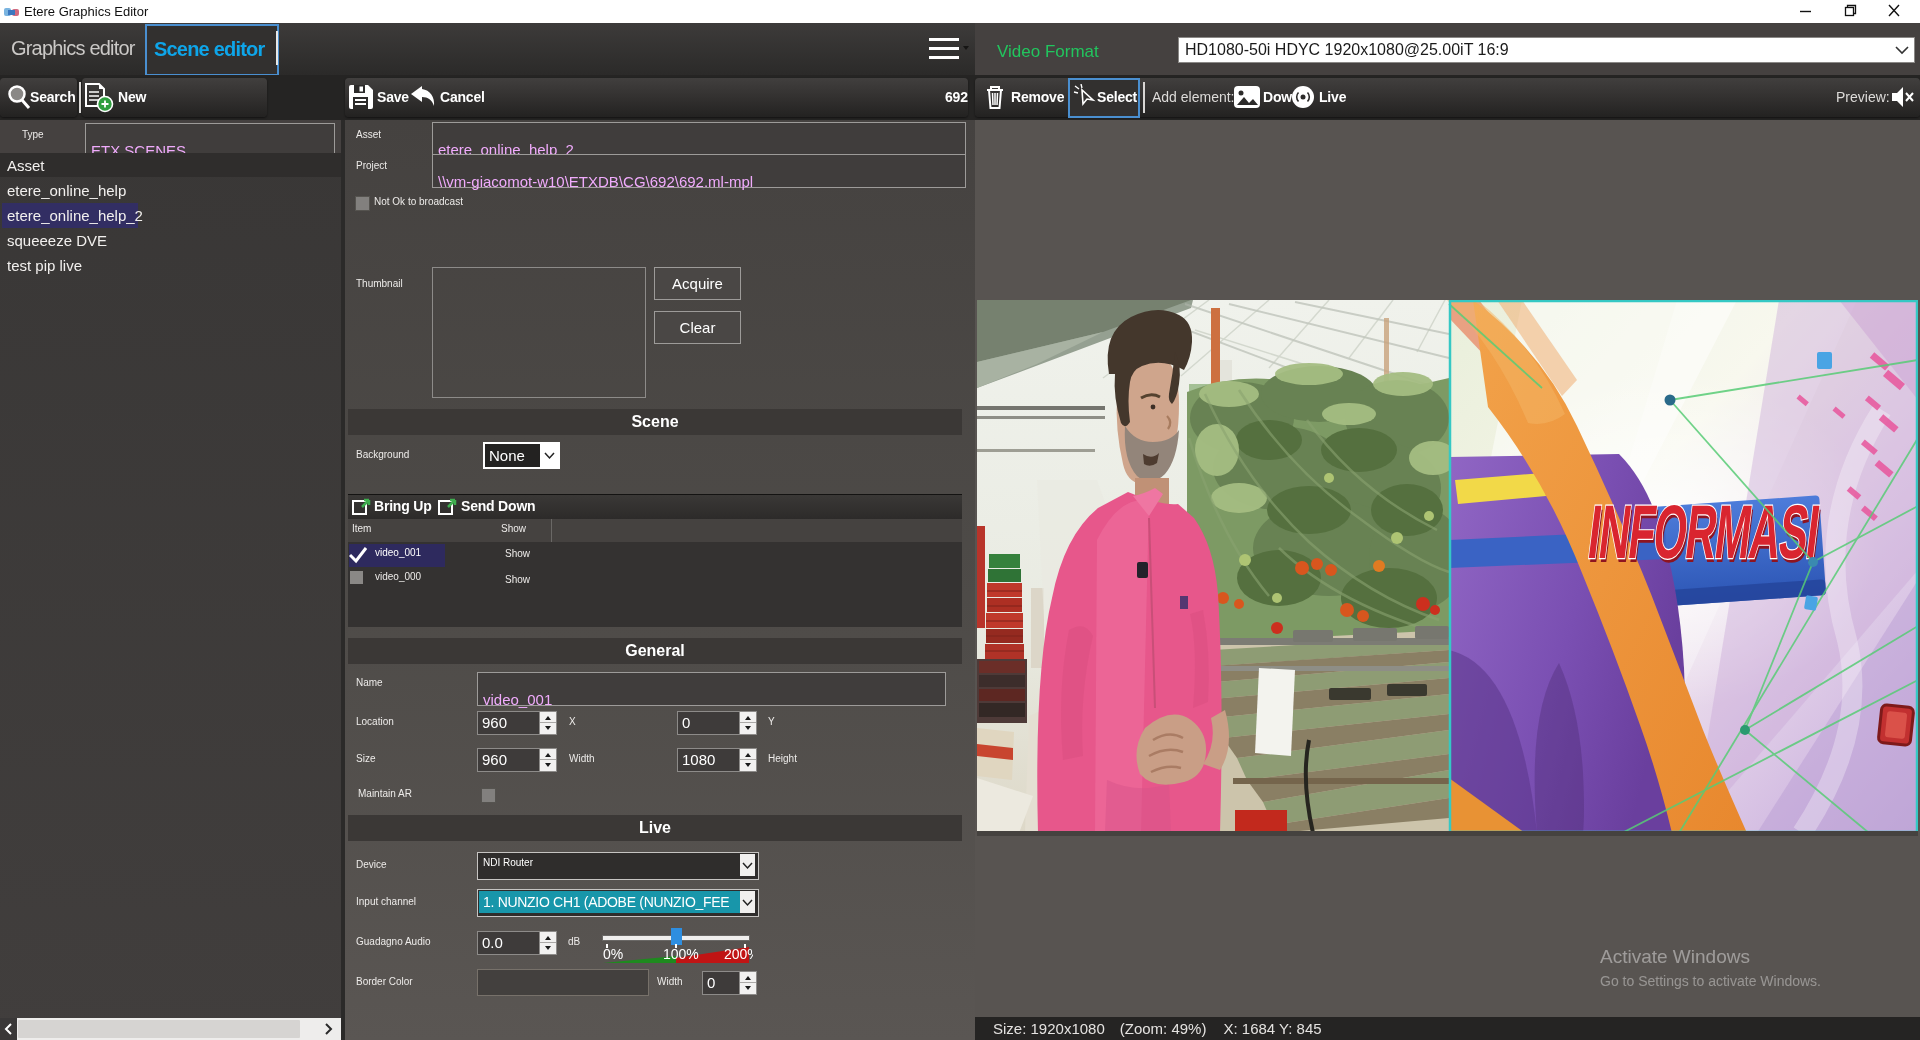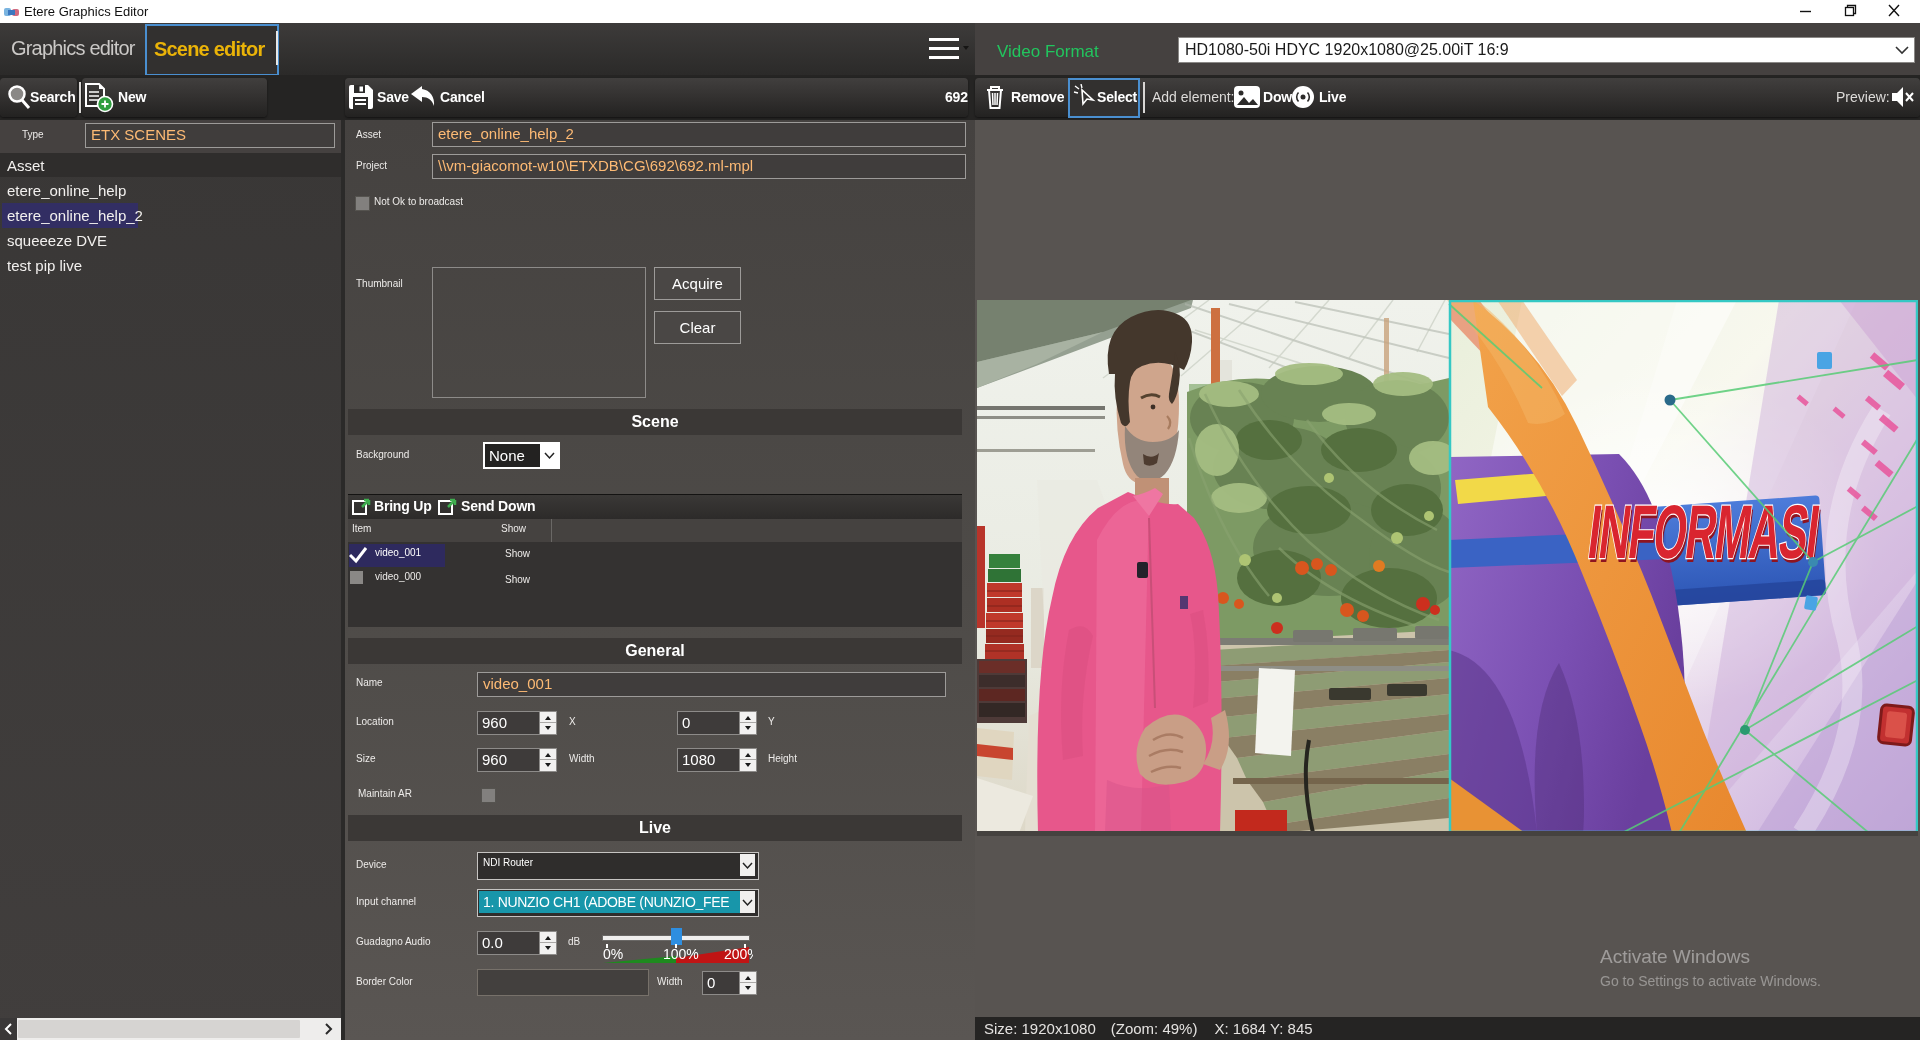--- a/index.html
+++ b/index.html
@@ -6,32 +6,32 @@
 .abs{position:absolute;}
 #stage{position:relative;width:1920px;height:1040px;}
 
 #titlebar{left:0;top:0;width:1920px;height:23px;background:#ffffff;}
 #title-text{left:24px;top:4px;font-size:13px;color:#111;}
 
 #tabsbar{left:0;top:23px;width:975px;height:52px;background:linear-gradient(#3d3b3a,#2b2a29);}
 #vfrow{left:975px;top:23px;width:945px;height:52px;background:#454140;border-bottom:1px solid #3a3735;}
 .tab1{left:11px;top:37px;font-size:20px;color:#cbc9c7;letter-spacing:-0.8px;}
 #sceneeditorbox{left:145px;top:24px;width:130px;height:48px;border:2px solid #4a8fd0;background:#32302f;}
-.tab2{left:154px;top:38px;font-size:20px;font-weight:bold;color:#eab308;letter-spacing:-0.8px;}
+.tab2{left:154px;top:38px;font-size:20px;font-weight:bold;color:#0ea5e9;letter-spacing:-0.8px;}
 #caret{left:276px;top:31px;width:2px;height:34px;background:#e8e8e8;}
 
 #toolrow{left:0;top:75px;width:1920px;height:45px;background:#252423;}
 .bar{position:absolute;top:78px;height:39px;border-radius:4px;background:linear-gradient(#413f3e,#343231 45%,#232221);box-shadow:0 1px 2px rgba(0,0,0,.5);}
 .btxt{position:absolute;font-size:14px;font-weight:bold;color:#fff;letter-spacing:-0.2px;}
 .ltxt{position:absolute;font-size:14px;color:#dddbd9;}
 
 #leftpanel{left:0;top:120px;width:341px;height:920px;background:linear-gradient(#393736,#413e3d);}
 #typerow{left:0;top:120px;width:341px;height:33px;background:#454140;}
 #assethdr{left:0;top:153px;width:341px;height:24px;background:#2f2d2c;}
-.input{position:absolute;background:#403d3c;border:1px solid #9d9b99;color:#fdba74;font-size:15px;line-height:22px;padding:0 5px;box-sizing:border-box;}
+.input{position:absolute;background:#403d3c;border:1px solid #9d9b99;color:#f0abfc;font-size:15px;line-height:22px;padding:16px 5px;box-sizing:border-box;}
 .lrow{position:absolute;left:0;width:341px;height:25px;font-size:15px;color:#f2f0ee;line-height:25px;padding-left:7px;box-sizing:border-box;}
 
 #vdiv1{left:341px;top:120px;width:4px;height:920px;background:#2b2a29;}
 
 #midpanel{left:345px;top:120px;width:630px;height:920px;background:linear-gradient(#454240,#4e4b48 52%,#5a5653);}
 .mlabel{position:absolute;font-size:10px;color:#edebe9;}
 .sechdr{position:absolute;left:348px;width:614px;height:26px;background:#3b3836;color:#fff;font-weight:bold;font-size:16px;text-align:center;line-height:26px;}
 .btn{position:absolute;background:#4a4745;border:1px solid #9d9b99;color:#fff;font-size:15px;text-align:center;}
 .spinf{position:absolute;background:#3e3b3a;border:1px solid #8d8b89;color:#fff;font-size:15px;line-height:22px;padding:0 4px;box-sizing:border-box;}
 .spinner{position:absolute;width:17px;height:24px;background:linear-gradient(#f2f1f0 0 45%,#aaa8a6 45% 50%,#f2f1f0 50% 100%);border:1px solid #8d8b89;border-left:none;box-sizing:border-box;}
@@ -294,21 +294,21 @@
   </svg>
   <div class="abs mlabel" style="left:356px;top:976px">Border Color</div>
   <div class="abs" style="left:477px;top:969px;width:172px;height:27px;background:#43403e;border:1px solid #77716a;box-sizing:border-box"></div>
   <div class="abs mlabel" style="left:657px;top:976px">Width</div>
   <div class="spinf" style="left:702px;top:971px;width:38px;height:24px">0</div>
   <div class="spinner" style="left:740px;top:971px"></div>
 
   <div class="abs" id="rightpanel"></div>
   <div class="abs" id="actwin1">Activate Windows</div>
   <div class="abs" id="actwin2">Go to Settings to activate Windows.</div>
-  <div class="abs" id="statusbar"><span style="margin-left:9px">Size: 1920x1080</span><span style="margin-left:15px">(Zoom: 49%)</span><span style="margin-left:17px">X: 1684 Y: 845</span></div>
+  <div class="abs" id="statusbar"><span style="margin-left:18px">Size: 1920x1080</span><span style="margin-left:15px">(Zoom: 49%)</span><span style="margin-left:17px">X: 1684 Y: 845</span></div>
   <svg class="abs" id="videobox" style="left:977px;top:300px;width:941px;height:533px" viewBox="0 0 941 533" preserveAspectRatio="none">
     <defs>
       <linearGradient id="ghbg" x1="0" y1="0" x2="0" y2="1">
         <stop offset="0" stop-color="#f0f2ec"></stop>
           <stop offset=".6" stop-color="#e9ebe2"></stop>
           <stop offset="1" stop-color="#ddd8c8"></stop>
       </linearGradient>
       <linearGradient id="infbg" x1="0" y1="0" x2="1" y2="1">
         <stop offset="0" stop-color="#e9efdb"></stop>
           <stop offset=".38" stop-color="#f5f5e7"></stop>

